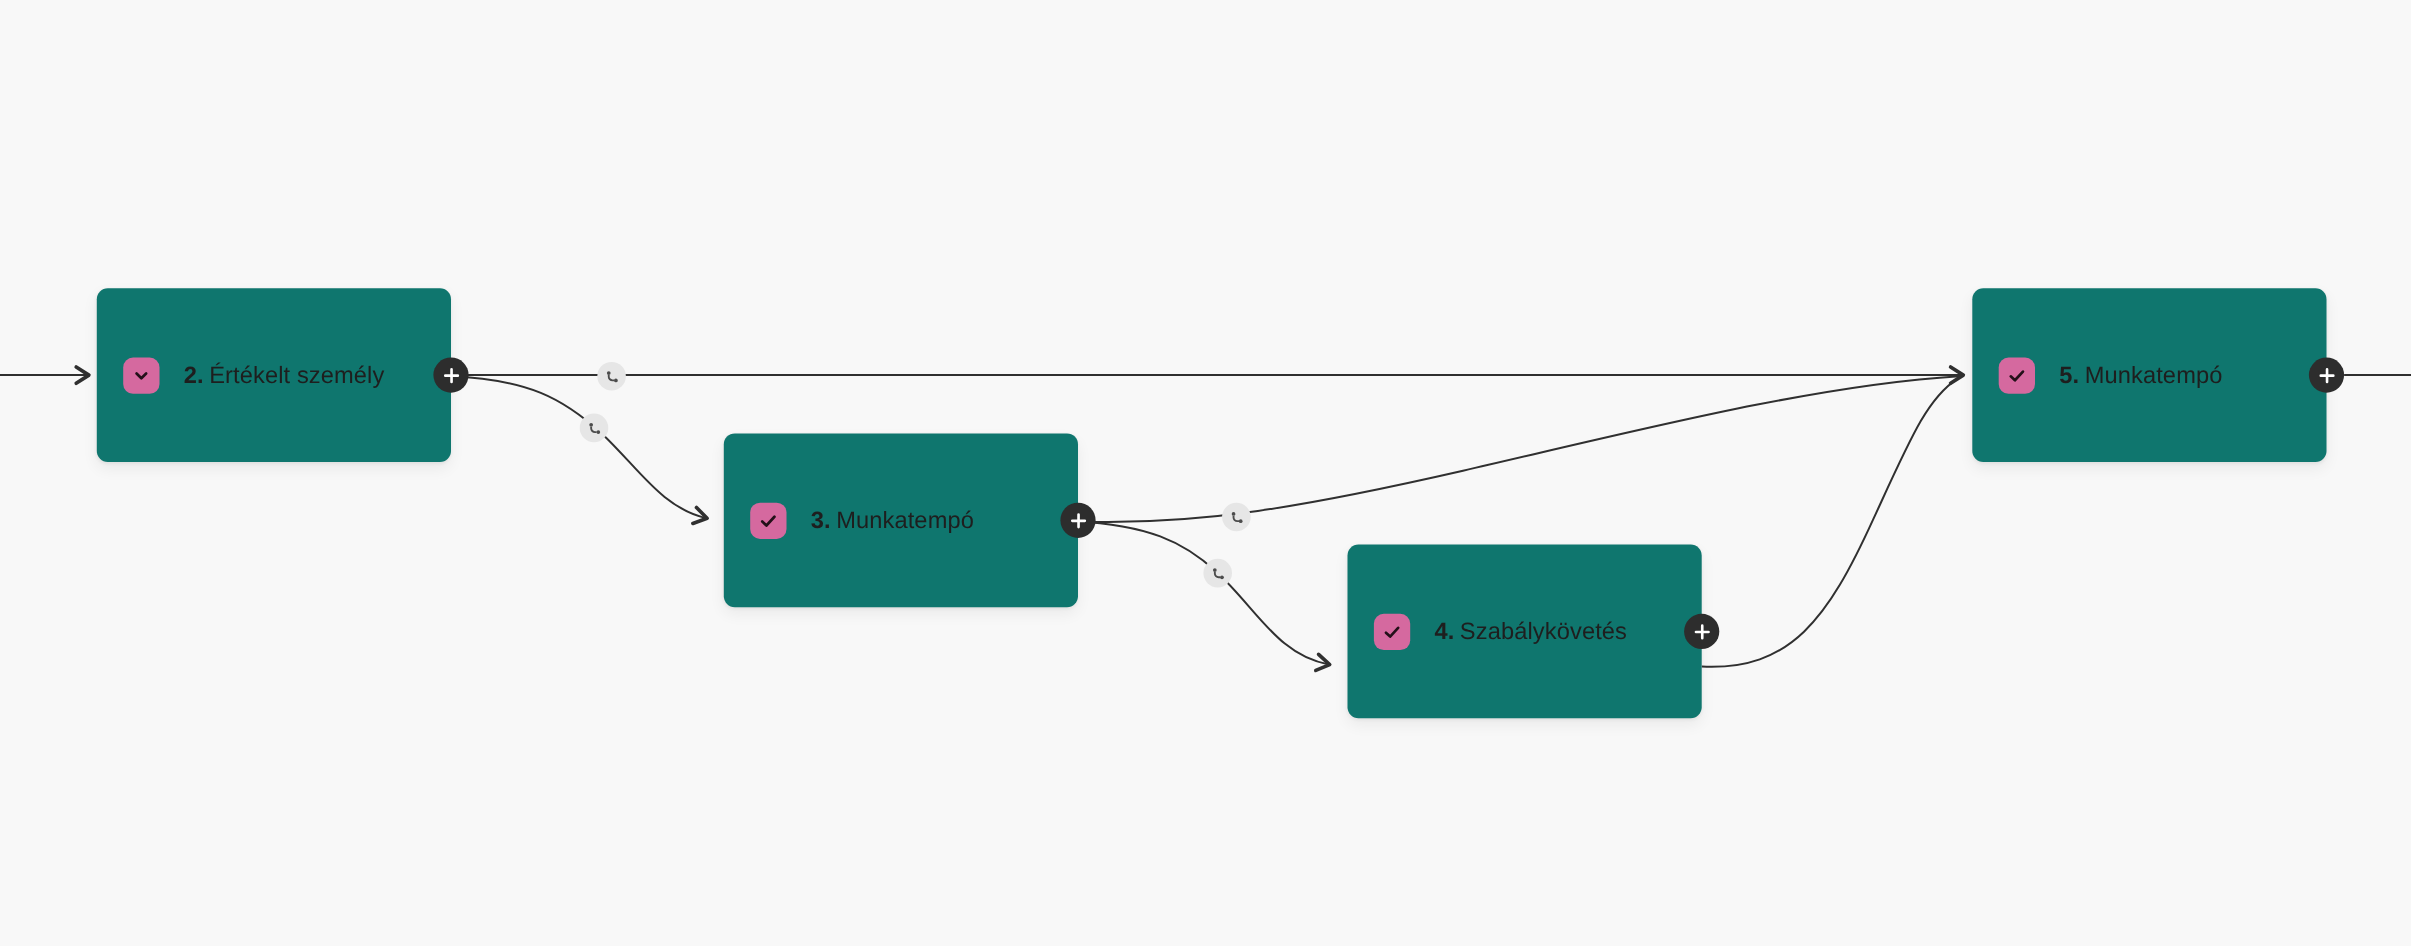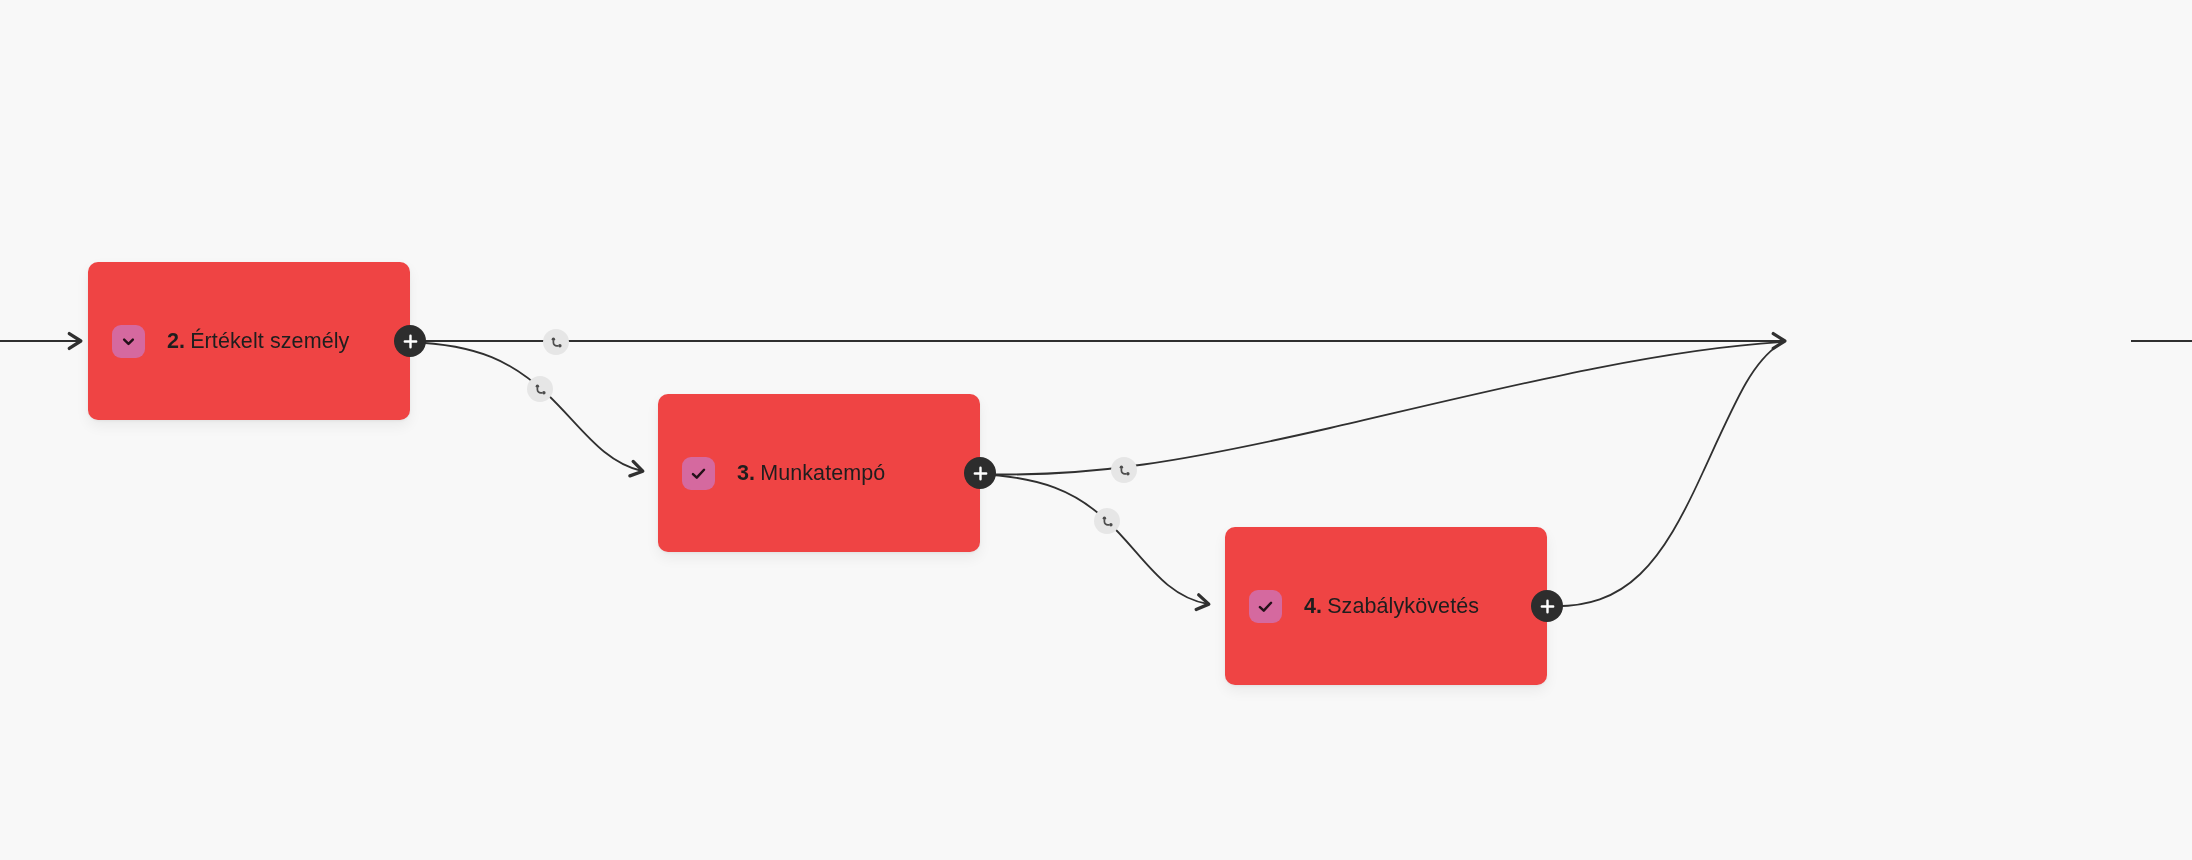--- a/index.html
+++ b/index.html
@@ -14,21 +14,21 @@
     width: 2192px; height: 860px;
   }
   .edges-layer {
     position: absolute; left: 0; top: 0;
     width: 2192px; height: 860px;
     display: block;
   }
   .node {
     position: absolute;
     width: 322px; height: 158px;
-    background: #ef4444;
+    background: #0f766e;
     border-radius: 10px;
     box-shadow: 0 1px 3px rgba(0,0,0,0.05), 0 6px 14px rgba(0,0,0,0.06);
     display: flex;
     align-items: center;
     box-sizing: border-box;
     padding: 0 24px;
   }
   .node-icon {
     width: 33px; height: 33px;
     border-radius: 9px;
@@ -123,36 +123,51 @@
     <span class="node-label">
       <b>3.</b><span>Munkatempó</span>
     </span>
     <button class="plus-btn">
       <svg width="15" height="15" viewBox="0 0 15 15">
         <path d="M7.5 1.8 V13.2 M1.8 7.5 H13.2" stroke="#ffffff" stroke-width="2.4" stroke-linecap="round" fill="none"></path>
       </svg>
     </button>
   </div>
 
-  <div class="node" style="left:1225px; top:527px">
+  <div class="node" style="left:1225px; top:495px">
     <span class="node-icon">
         <svg width="19" height="19" viewBox="0 0 24 24">
           <path d="M5 12.8 L9.8 17.3 L19 7.3" fill="none" stroke="#241019" stroke-width="3.1" stroke-linecap="round" stroke-linejoin="round"></path>
         </svg>
       </span>
     <span class="node-label">
       <b>4.</b><span>Szabálykövetés</span>
     </span>
     <button class="plus-btn">
       <svg width="15" height="15" viewBox="0 0 15 15">
         <path d="M7.5 1.8 V13.2 M1.8 7.5 H13.2" stroke="#ffffff" stroke-width="2.4" stroke-linecap="round" fill="none"></path>
       </svg>
     </button>
   </div>
 
+  <div class="node" style="left:1793px; top:262px">
+    <span class="node-icon">
+        <svg width="19" height="19" viewBox="0 0 24 24">
+          <path d="M5 12.8 L9.8 17.3 L19 7.3" fill="none" stroke="#241019" stroke-width="3.1" stroke-linecap="round" stroke-linejoin="round"></path>
+        </svg>
+      </span>
+    <span class="node-label">
+      <b>5.</b><span>Munkatempó</span>
+    </span>
+    <button class="plus-btn">
+      <svg width="15" height="15" viewBox="0 0 15 15">
+        <path d="M7.5 1.8 V13.2 M1.8 7.5 H13.2" stroke="#ffffff" stroke-width="2.4" stroke-linecap="round" fill="none"></path>
+      </svg>
+    </button>
+  </div>
 
   <button class="chip" style="left:556px; top:342px">
     <svg width="15" height="15" viewBox="0 0 15 15">
       <circle cx="4.4" cy="4.2" r="1.7" fill="#4c4c4c"></circle>
       <path d="M4.4 6 v1.4 a3.4 3.4 0 0 0 3.4 3.4 h1.6" fill="none" stroke="#4c4c4c" stroke-width="1.7"></path>
       <circle cx="10.9" cy="10.8" r="1.7" fill="#4c4c4c"></circle>
     </svg>
   </button>
 
   <button class="chip" style="left:540px; top:389px">

